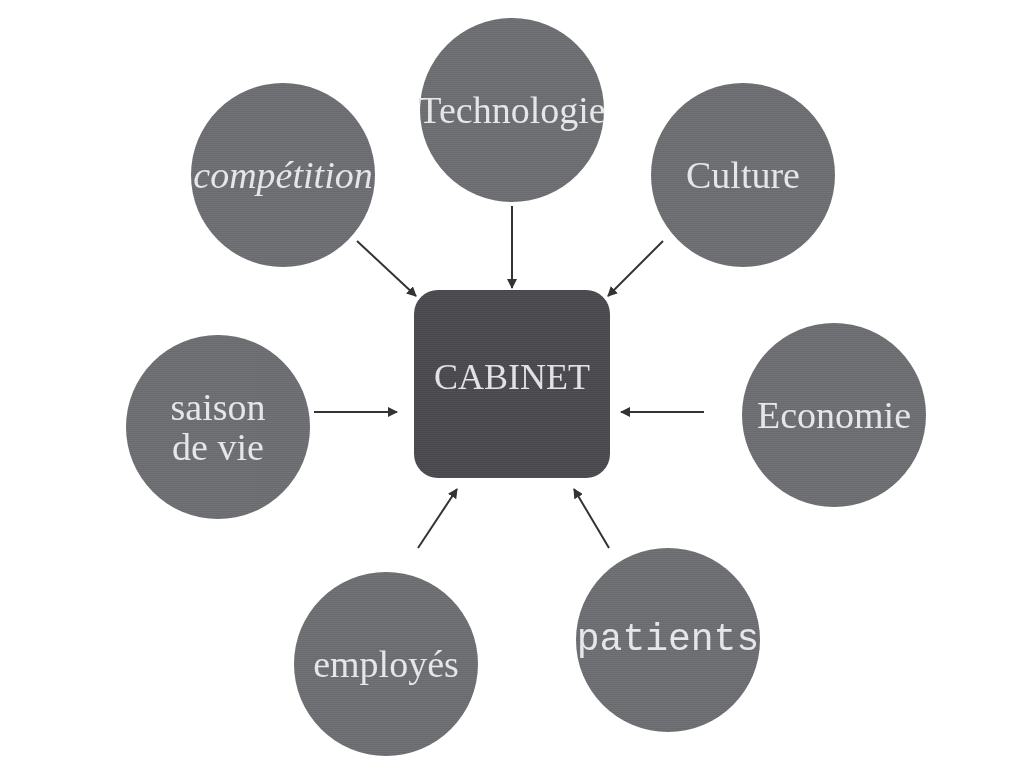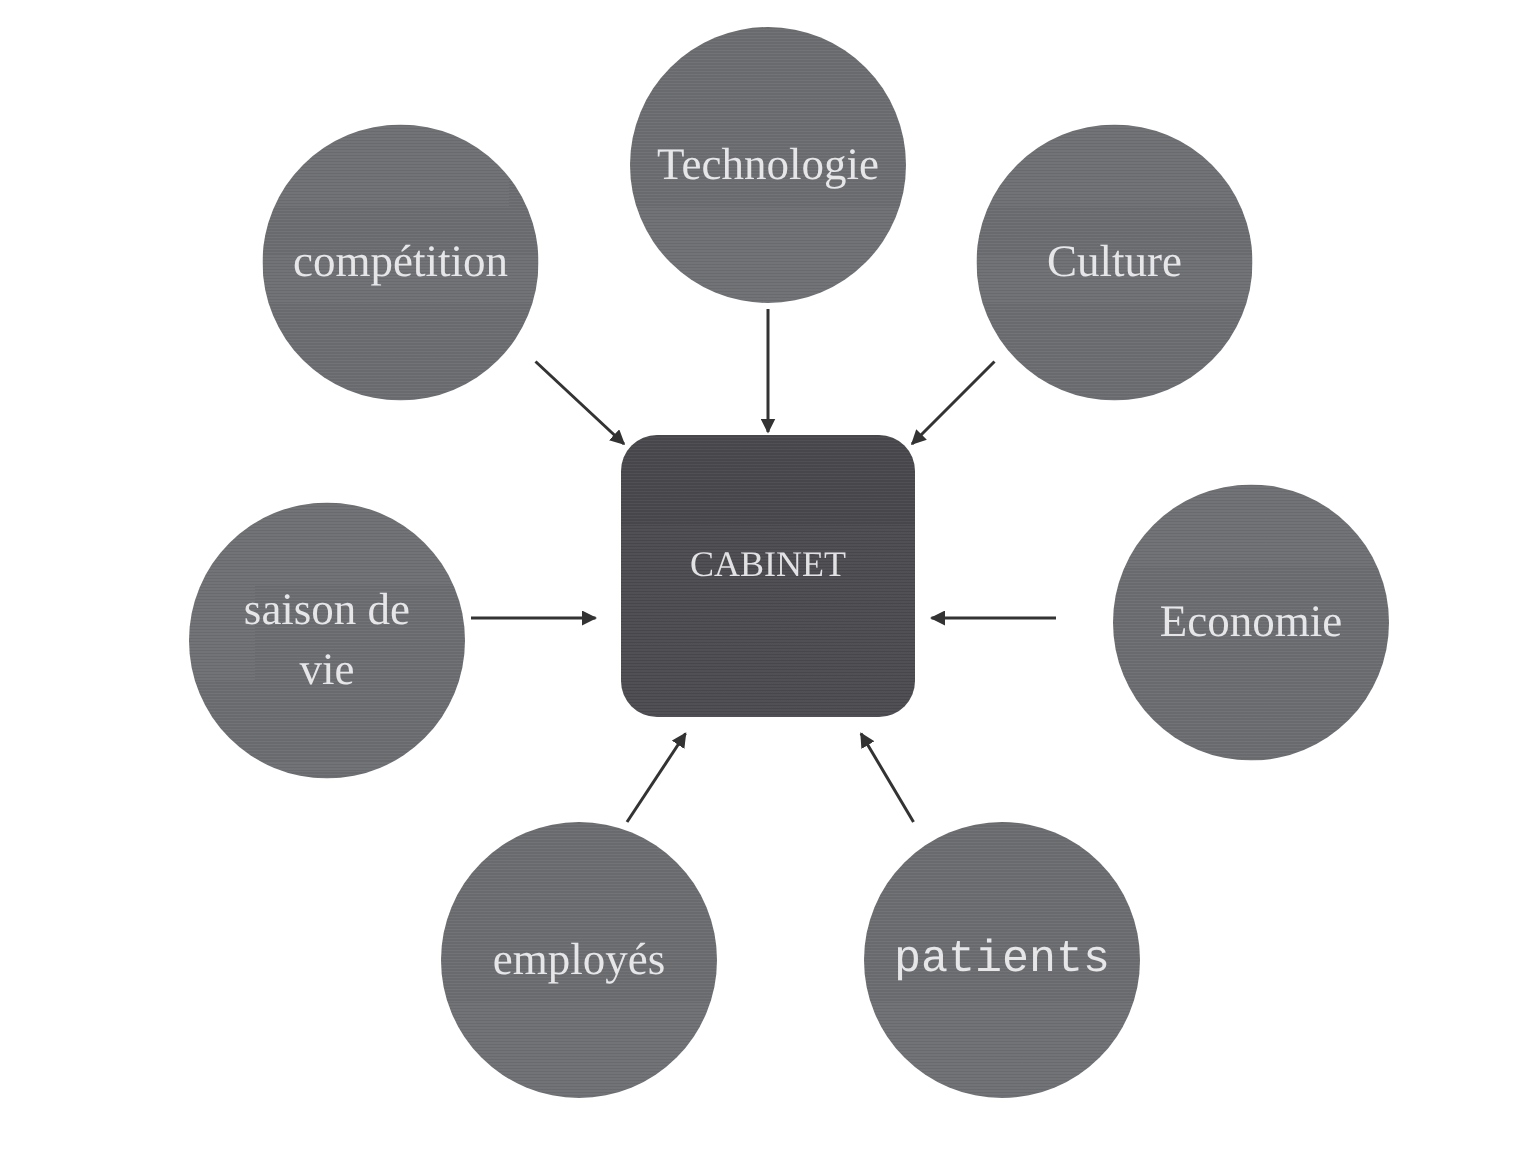--- a/index.html
+++ b/index.html
@@ -4,28 +4,28 @@
   <style>
     html, body { margin: 0; padding: 0; background: #ffffff; }
     body { width: 1024px; height: 768px; position: relative; overflow: hidden;
            font-family: "Liberation Serif", "DejaVu Serif", serif; }
     .arrows { position: absolute; left: 0; top: 0; width: 1024px; height: 768px; }
     .node {
       position: absolute; width: 184px; height: 184px; border-radius: 50%;
       background-color: #6c6e72;
       background-image: repeating-linear-gradient(0deg, rgba(255,255,255,0.035) 0px, rgba(255,255,255,0.035) 1px, rgba(0,0,0,0.035) 1px, rgba(0,0,0,0.035) 2px);
       display: flex; align-items: center; justify-content: center; text-align: center;
-      color: #e6e6e8; font-size: 30px; line-height: 40px; box-sizing: border-box; padding: 0 4px;
+      color: #e6e6e8; font-size: 38px; line-height: 40px; box-sizing: border-box; padding: 0 4px;
     }
     .center {
       position: absolute; left: 414px; top: 290px; width: 196px; height: 188px;
       border-radius: 24px; background-color: #4a4a4f;
       background-image: repeating-linear-gradient(0deg, rgba(255,255,255,0.03) 0px, rgba(255,255,255,0.03) 1px, rgba(0,0,0,0.05) 1px, rgba(0,0,0,0.05) 2px);
       display: flex; align-items: center; justify-content: center;
-      color: #e2e2e4; font-size: 24px; padding-bottom: 14px; box-sizing: border-box;
+      color: #e2e2e4; font-size: 36px; padding-bottom: 14px; box-sizing: border-box;
     }
   </style>
 </head>
 <body>
 
 <svg class="arrows" viewBox="0 0 1024 768">
   <defs>
     <marker id="ah" markerWidth="10" markerHeight="10" refX="9" refY="5" orient="auto" markerUnits="userSpaceOnUse">
       <path d="M0,0 L10,5 L0,10 z" fill="#333333"></path>
     </marker>
@@ -35,33 +35,33 @@
   <line x1="663" y1="241" x2="608" y2="296" stroke="#333" stroke-width="2" marker-end="url(#ah)"></line>
   <line x1="314" y1="412" x2="397" y2="412" stroke="#333" stroke-width="2" marker-end="url(#ah)"></line>
   <line x1="704" y1="412" x2="621" y2="412" stroke="#333" stroke-width="2" marker-end="url(#ah)"></line>
   <line x1="418" y1="548" x2="457" y2="489" stroke="#333" stroke-width="2" marker-end="url(#ah)"></line>
   <line x1="609" y1="548" x2="574" y2="489" stroke="#333" stroke-width="2" marker-end="url(#ah)"></line>
 </svg>
 
 <div class="node" style="left:420px; top:18px;">
   <span>Technologie</span>
 </div>
-<div class="node" style="left:175px; top:83px;">
+<div class="node" style="left:191px; top:83px;font-style:italic;">
   <span>compétition</span>
 </div>
 <div class="node" style="left:651px; top:83px;">
   <span>Culture</span>
 </div>
 <div class="node" style="left:126px; top:335px; padding:0 22px;">
   <span>saison de vie</span>
 </div>
 <div class="node" style="left:742px; top:323px;">
   <span>Economie</span>
 </div>
-<div class="node" style="left:294px; top:548px;">
+<div class="node" style="left:294px; top:572px;">
   <span>employés</span>
 </div>
 <div class="node" style="left:576px; top:548px;font-family:Liberation Mono, monospace;">
   <span>patients</span>
 </div>
 
 <div class="center">
   <span>CABINET</span>
 </div>
 

